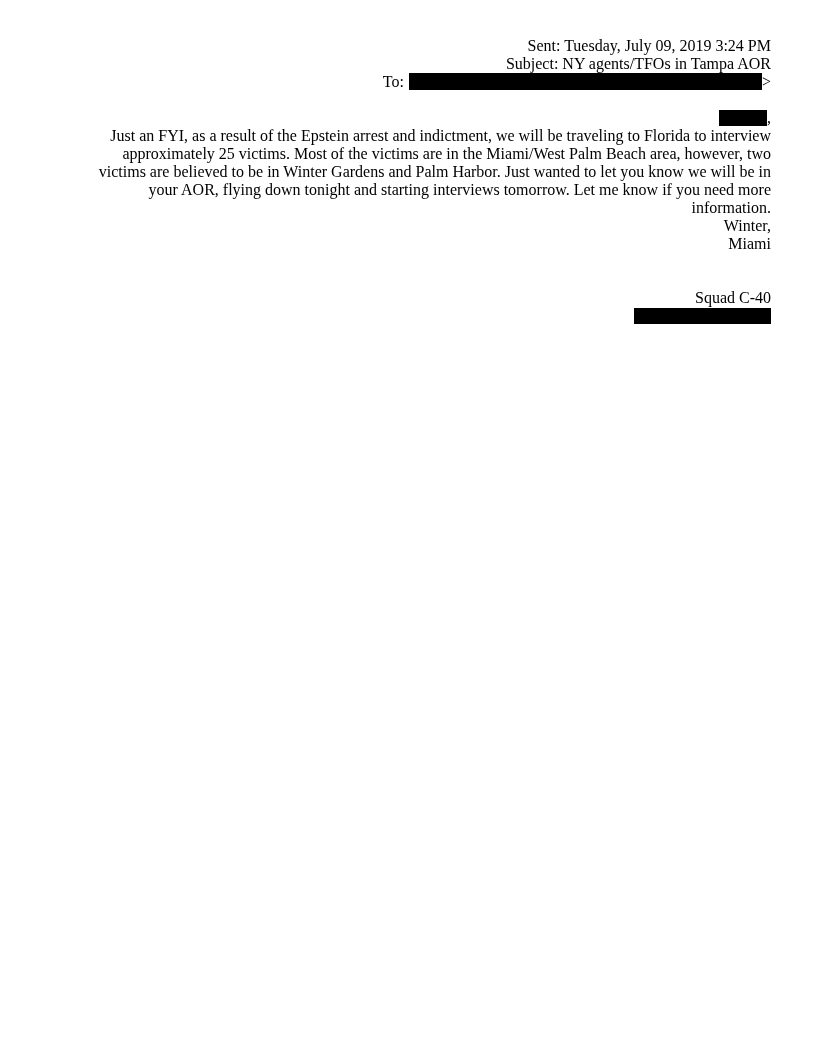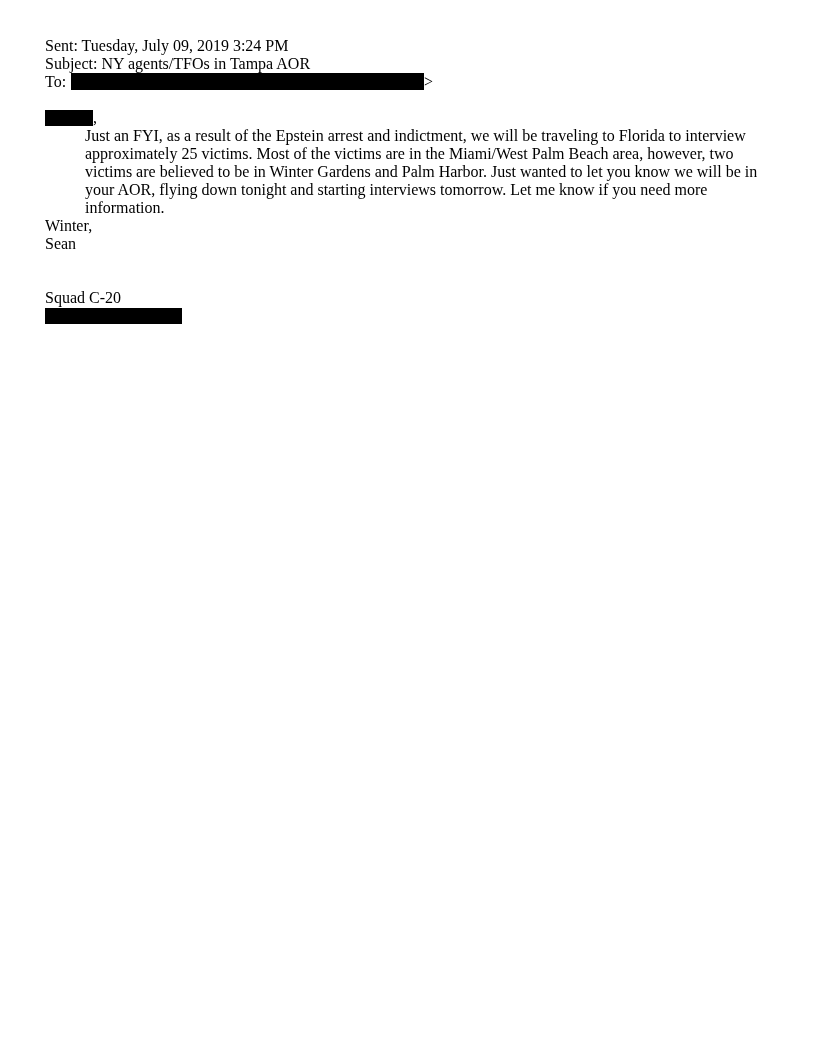--- a/index.html
+++ b/index.html
@@ -12,20 +12,21 @@
     width: 816px;
     height: 908px;
     box-sizing: border-box;
     padding: 37px 45px 0 45px;
     background: var(--page-bg, #ffffff);
     color: var(--text-color, #000000);
     font-family: "Liberation Serif", "DejaVu Serif", serif;
     font-size: 16px;
     line-height: 18px;
     overflow: hidden;
+    text-align: right;
   }
   .line {
     white-space: nowrap;
   }
   .spacer {
     height: 18px;
   }
   .para {
     max-width: 726px;
     white-space: normal;
@@ -63,27 +64,27 @@
   <div class="spacer"></div>
 
   <div class="line">
     <span class="redact r-greeting"></span><span>,</span>
   </div>
 
   <div class="para">Just an FYI, as a result of the Epstein arrest and indictment, we will be traveling to Florida to interview approximately 25 victims. Most of the victims are in the Miami/West Palm Beach area, however, two victims are believed to be in Winter Gardens and Palm Harbor. Just wanted to let you know we will be in your AOR, flying down tonight and starting interviews tomorrow. Let me know if you need more information.</div>
 
   <div class="line">Winter,</div>
 
-  <div class="line">Sean</div>
+  <div class="line">Miami</div>
 
   <div class="spacer"></div>
   <div class="spacer"></div>
 
 
-  <div class="line">Squad C-20</div>
+  <div class="line">Squad C-40</div>
 
 
   <div class="line">
     <span class="redact r-sig1"></span>
   </div>
 
 
 </div>
 
 </body></html>

